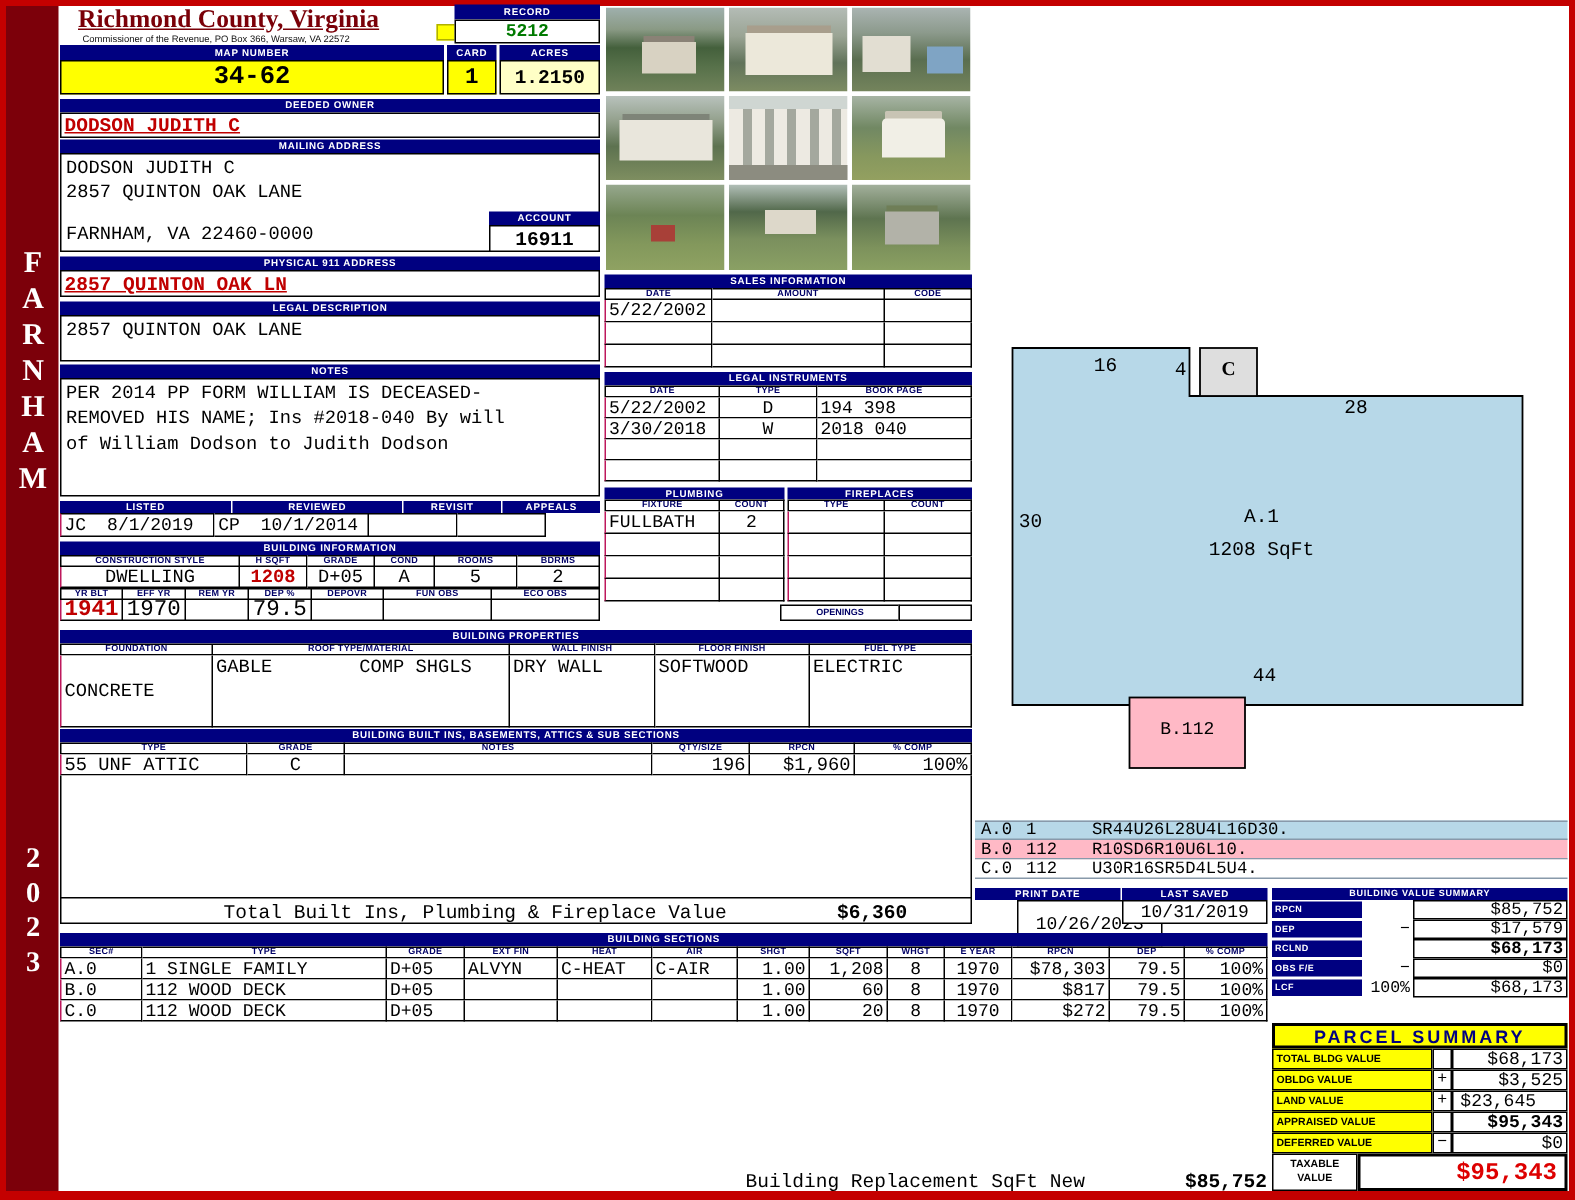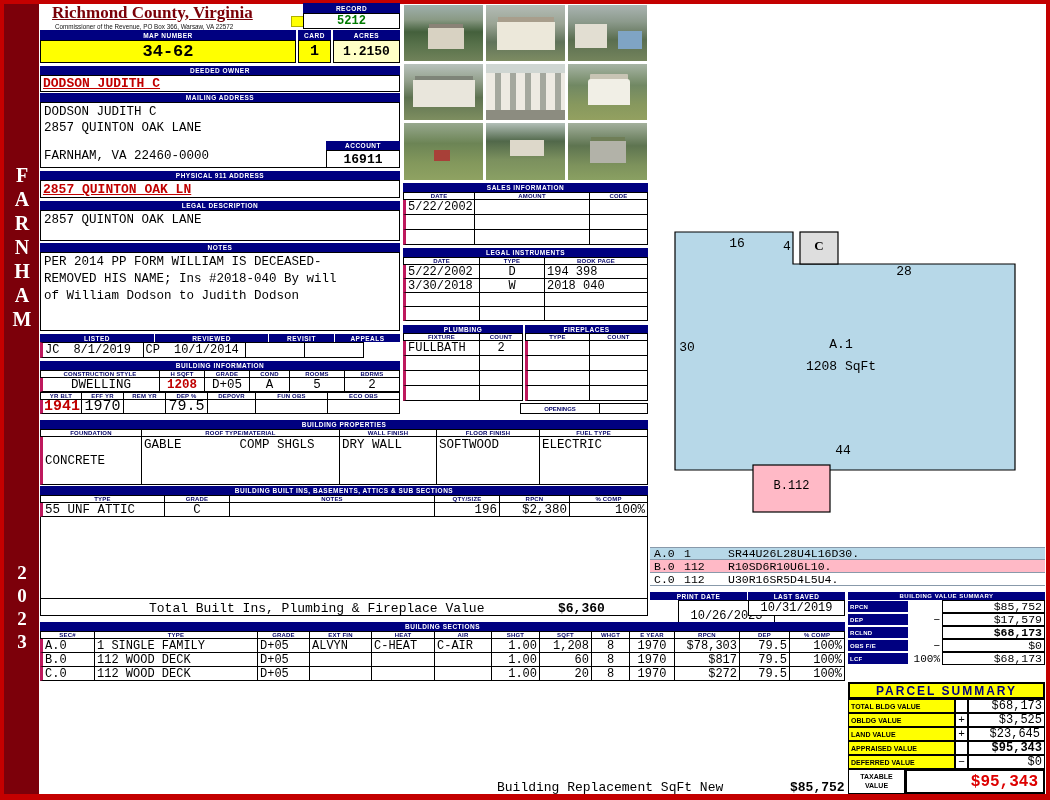--- a/index.html
+++ b/index.html
@@ -9,21 +9,21 @@
 .bar{position:absolute;background:#000080;color:#fff;font-weight:700;font-size:6.5px;letter-spacing:.5px;display:flex;align-items:center;justify-content:center;white-space:nowrap;text-transform:uppercase}
 .bx{position:absolute;border:1px solid #000;background:#fff;display:flex;align-items:center;overflow:hidden;white-space:nowrap}
 .c{justify-content:center}
 .r{justify-content:flex-end}
 .m{font-family:"Liberation Mono","DejaVu Sans Mono",monospace}
 .hd{position:absolute;display:flex}
 .hd>div{height:100%;border:1px solid #000;border-left:none;background:#fff;color:#000066;font-size:6px;font-weight:700;display:flex;align-items:center;justify-content:center;white-space:nowrap;letter-spacing:.2px;overflow:hidden}
 .hd>div:first-child{border-left:1px solid #000}
 .row{position:absolute;display:flex;font-family:"Liberation Mono","DejaVu Sans Mono",monospace;font-size:12px}
 .row>div{height:100%;border-right:1px solid #000;border-bottom:1px solid #000;background:#fff;display:flex;align-items:center;padding:0 2px;overflow:hidden;white-space:nowrap}
-.row>div:first-child{border-left:3px solid #be185d}
+.row>div:first-child{border-left:1px solid #be185d}
 .row.t>div{border-top:1px solid #000}
 .tp{align-items:flex-start!important;padding-top:1px!important}
 .red{color:#c00000;font-weight:700}
 .ul{text-decoration:underline}
 .vt{writing-mode:vertical-rl;text-orientation:upright;color:#fff;font-family:"Liberation Serif",serif;font-weight:700;display:flex;align-items:center;justify-content:center;letter-spacing:2px}
 .mlab{position:absolute;background:#000080;color:#fff;font-size:6px;font-weight:700;display:flex;align-items:center;padding-left:2px;letter-spacing:.3px}
 .ylab{position:absolute;background:#ffff00;border:1px solid #000;font-size:7px;font-weight:700;display:flex;align-items:center;padding-left:2px}
 .photo{position:absolute;overflow:hidden;border:1px solid #fff}
 .ps{position:absolute;display:block}
 .vec{position:absolute;display:flex;align-items:center;font-family:"Liberation Mono","DejaVu Sans Mono",monospace;font-size:11.5px;border-bottom:1px solid #8899aa}
@@ -167,21 +167,21 @@
     <div style="width:205px">NOTES</div>
     <div style="width:65px">QTY/SIZE</div>
     <div style="width:70px">RPCN</div>
     <div style="width:78px">% COMP</div>
   </div>
   <div class="row" style="left:40px;top:503px;width:608px;height:14px;font-size:12.5px">
     <div style="width:125px">55 UNF ATTIC</div>
     <div class="c" style="width:65px">C</div>
     <div style="width:205px"></div>
     <div class="r" style="width:65px">196</div>
-    <div class="r" style="width:70px">$2,380</div>
+    <div class="r" style="width:70px">$1,960</div>
     <div class="r" style="width:78px">100%</div>
   </div>
   <div class="a" style="left:40px;top:517px;width:608px;height:81px;border-left:1px solid #000;border-right:1px solid #000;background:#fff"></div>
   <div class="bx" style="left:40px;top:598px;width:608px;height:18px">
     <span class="a m" style="left:108px;top:2px;font-size:13px">Total Built Ins, Plumbing &amp; Fireplace Value</span>
     <span class="a m" style="left:517px;top:2px;font-size:13px;font-weight:700">$6,360</span>
   </div>
 
   <div class="photo" style="left:403px;top:4px;width:81px;height:58px;background:linear-gradient(180deg,#9fb0ad 0%,#8a9a85 26%,#44603c 48%,#57714a 70%,#70825a 100%)">
       <i class="ps" style="left:24px;top:23px;width:36px;height:21px;background:#d8d2c2;box-shadow:0 -5px 0 -1px #8a8276"></i>
@@ -427,21 +427,21 @@
       <span>PARCEL SUMMARY</span>
     </div>
   <div class="ylab" style="left:848px;top:699px;width:107px;height:14px">TOTAL BLDG VALUE</div>
   <div class="bx c m" style="left:955px;top:699px;width:13px;height:14px;font-size:11px"></div>
   <div class="bx r m" style="left:968px;top:699px;width:77px;height:14px;font-size:12px;padding-right:2px">$68,173</div>
   <div class="ylab" style="left:848px;top:713px;width:107px;height:14px">OBLDG VALUE</div>
   <div class="bx c m" style="left:955px;top:713px;width:13px;height:14px;font-size:11px">+</div>
   <div class="bx r m" style="left:968px;top:713px;width:77px;height:14px;font-size:12px;padding-right:2px">$3,525</div>
   <div class="ylab" style="left:848px;top:727px;width:107px;height:14px">LAND VALUE</div>
   <div class="bx c m" style="left:955px;top:727px;width:13px;height:14px;font-size:11px">+</div>
-  <div class="bx r m" style="left:968px;top:727px;width:77px;height:14px;font-size:12px;padding-right:4px">$23,645</div>
+  <div class="bx r m" style="left:968px;top:727px;width:77px;height:14px;font-size:12px;padding-right:20px">$23,645</div>
   <div class="ylab" style="left:848px;top:741px;width:107px;height:14px">APPRAISED VALUE</div>
   <div class="bx c m" style="left:955px;top:741px;width:13px;height:14px;font-size:11px"></div>
   <div class="bx r m" style="left:968px;top:741px;width:77px;height:14px;font-size:12px;padding-right:2px;font-weight:700">$95,343</div>
   <div class="ylab" style="left:848px;top:755px;width:107px;height:14px">DEFERRED VALUE</div>
   <div class="bx c m" style="left:955px;top:755px;width:13px;height:14px;font-size:11px">−</div>
   <div class="bx r m" style="left:968px;top:755px;width:77px;height:14px;font-size:12px;padding-right:2px">$0</div>
   <div class="bx c" style="left:848px;top:769px;width:57px;height:25px;font-size:7px;font-weight:700;text-align:center;line-height:1.2;white-space:normal">
       <span>TAXABLE VALUE</span>
     </div>
   <div class="bx r m" style="left:905px;top:769px;width:140px;height:25px;border:2px solid #000;color:#dd0000;font-weight:700;font-size:16px;padding-right:5px">$95,343</div>

